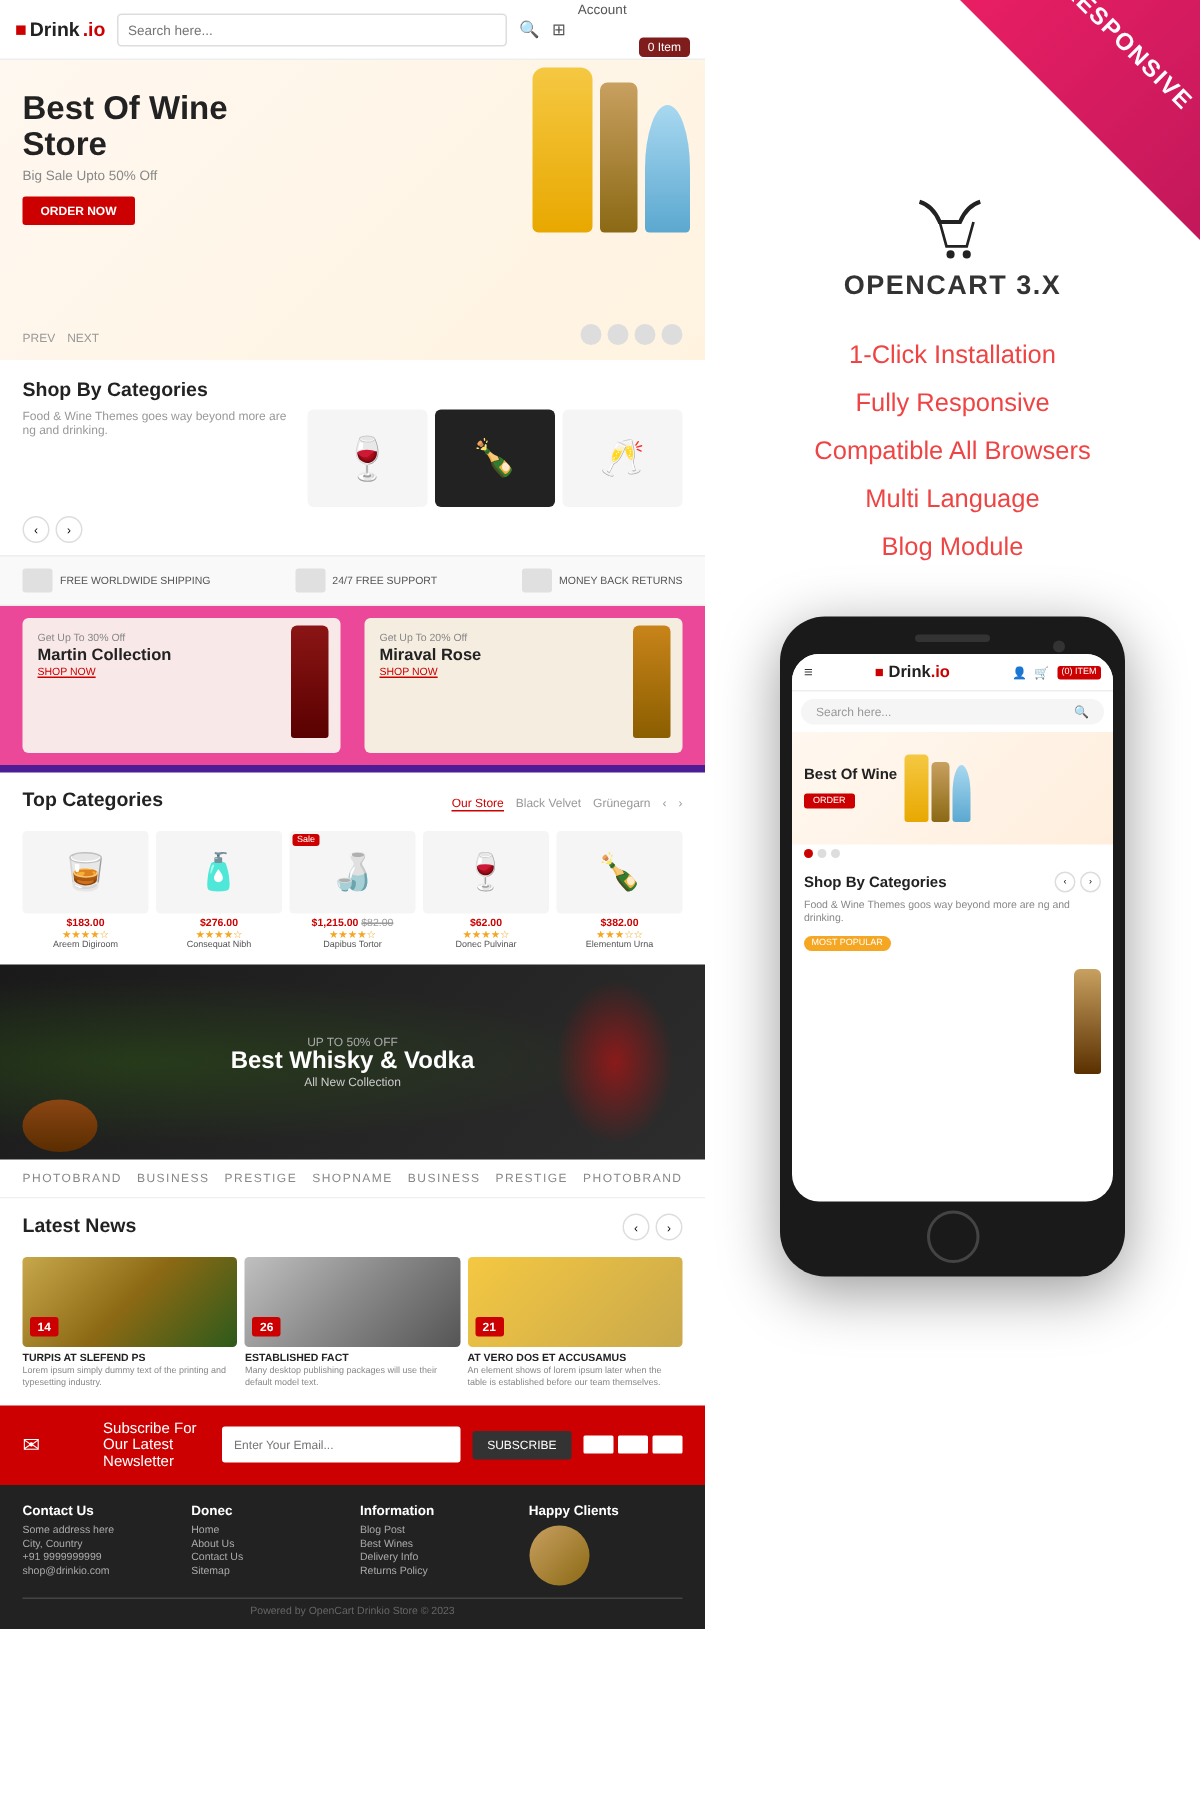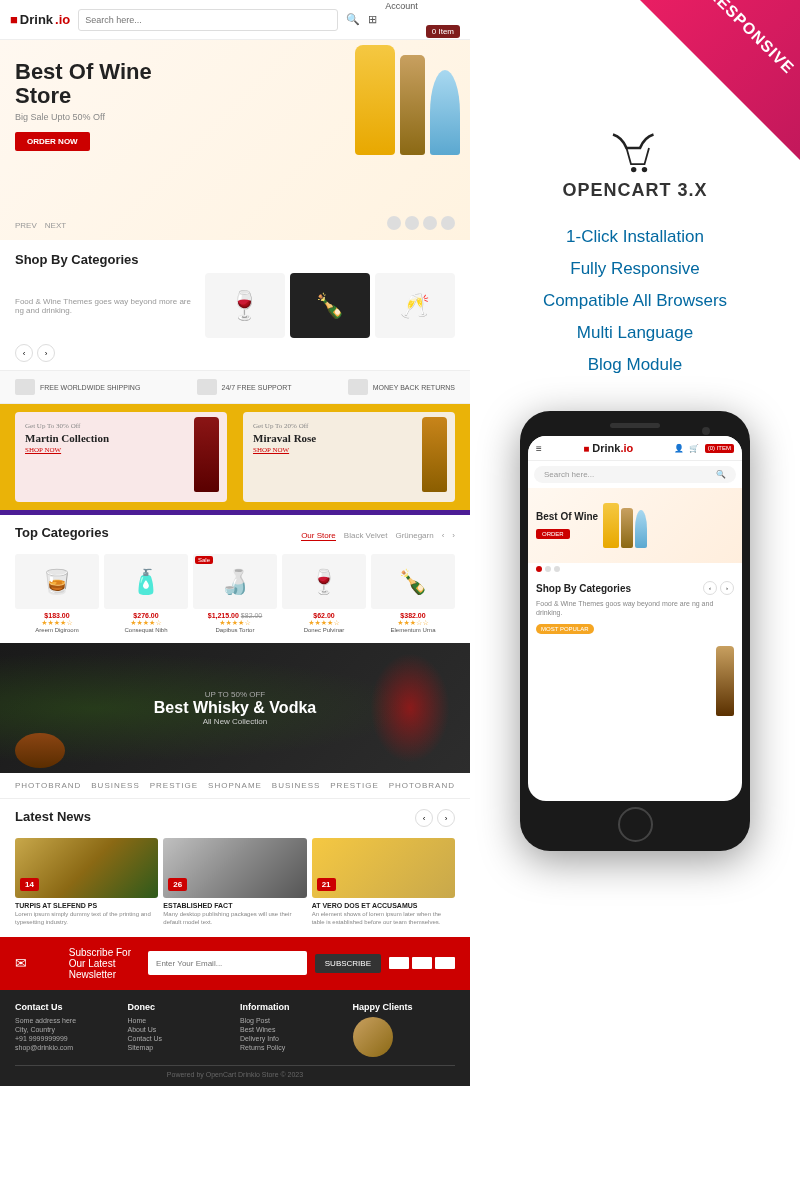--- a/index.html
+++ b/index.html
@@ -144,21 +144,20 @@
     }
     .section-title {
       font-size: 13px;
       font-weight: bold;
       color: #222;
       margin-bottom: 6px;
     }
     .category-items {
       display: flex;
       gap: 8px;
-      align-items: center;
     }
     .cat-desc {
       font-size: 8px;
       color: #999;
       flex: 1;
     }
     .cat-images {
       display: flex;
       gap: 5px;
     }
@@ -214,22 +213,21 @@
       height: 16px;
       background: #e0e0e0;
       border-radius: 2px;
     }
 
     
     .collections-section {
       display: flex;
       gap: 16px;
       padding: 8px 15px;
-      background: #eab308;
-      font-family: Liberation Serif, serif;
+      background: #ec4899;
     }
     .collection-card {
       flex: 1;
       height: 90px;
       border-radius: 4px;
       padding: 10px;
       position: relative;
       overflow: hidden;
     }
     .collection-card.pink { background: #f9e8e8; }
@@ -541,21 +539,21 @@
       margin-bottom: 20px;
     }
 
     
     .features-list {
       padding: 0 20px;
       margin-bottom: 30px;
     }
     .feature-row {
       font-size: 17px;
-      color: #0369a1;
+      color: #ef4444;
       padding: 6px 0;
       border-bottom: none;
       text-align: center;
     }
 
     
     .phone-mockup {
       position: relative;
       margin: 0 auto;
       width: 230px;

